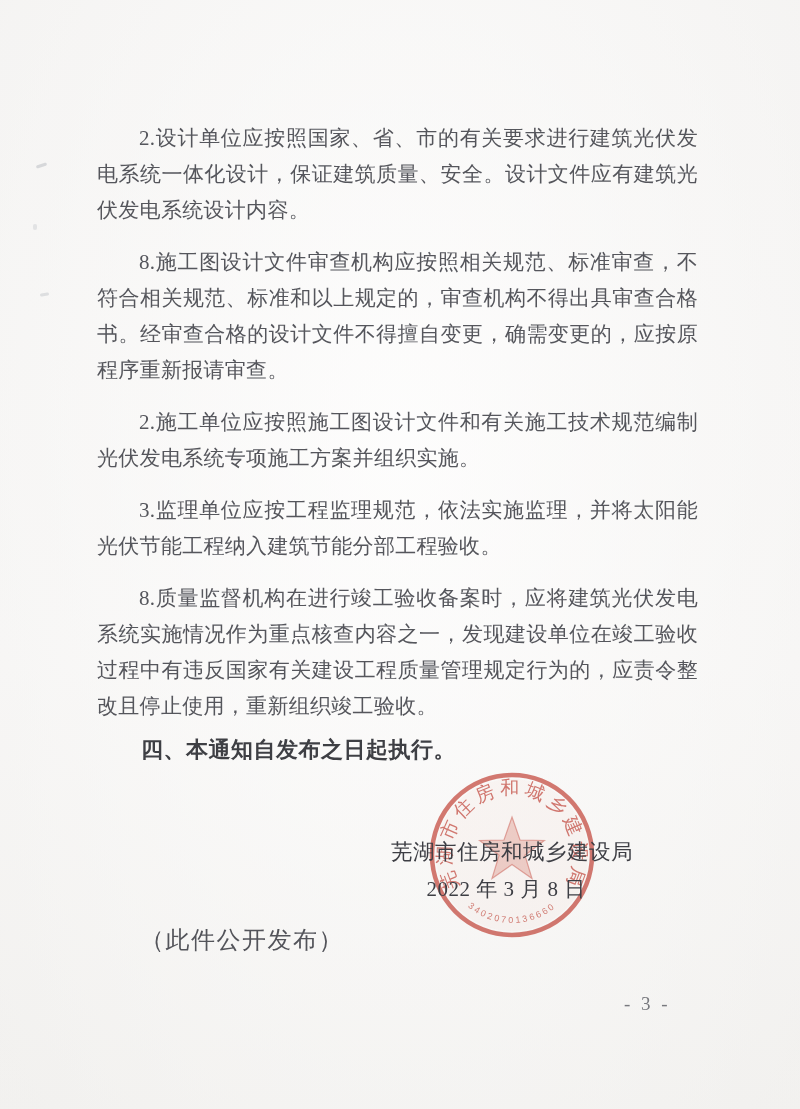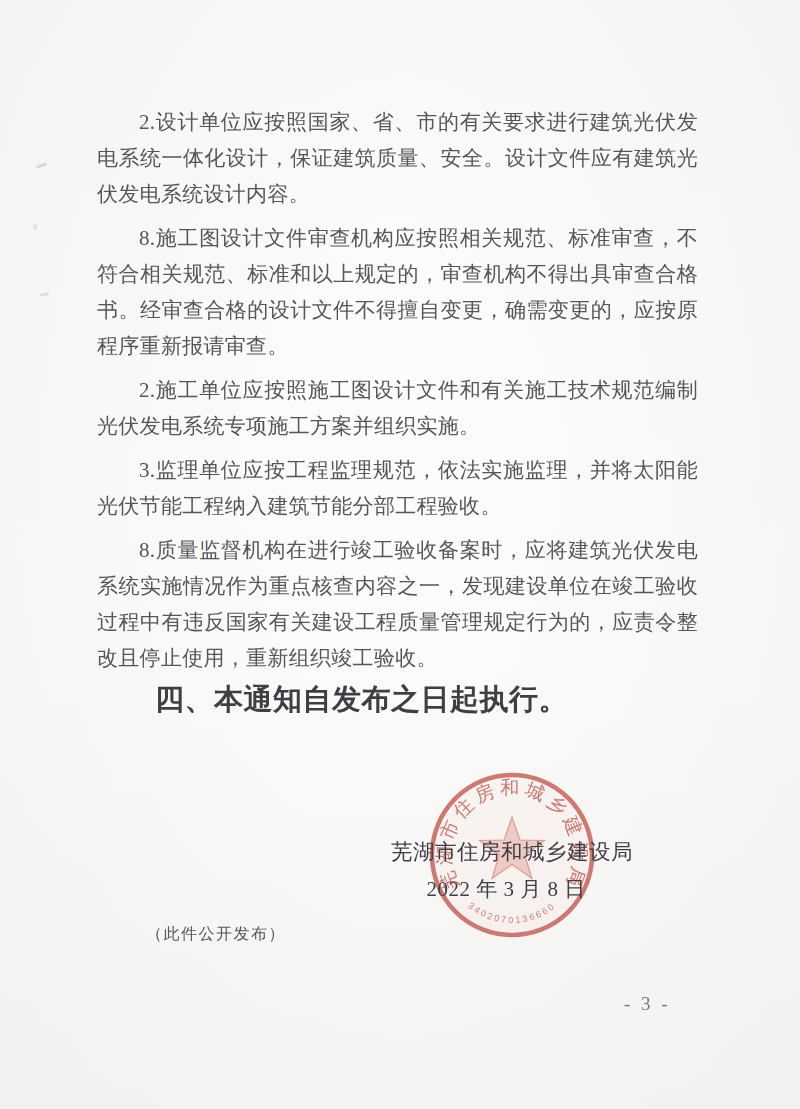--- a/index.html
+++ b/index.html
@@ -19,26 +19,26 @@
   }
   
   .doc-text {
     position: absolute;
     left: 97px; top: 104px; width: 601px;
     font-size: 21px; line-height: 36px;
     color: #55565c;
     text-align: justify;
     letter-spacing: 0.3px;
   }
-  .doc-text p { margin: 0 0 8px 0; text-indent: 2em; }
+  .doc-text p { margin: 16px 0 8px 0; text-indent: 2em; }
   .closing-line {
-    font-family: Liberation Mono, monospace;
+    font-family: Liberation Sans, sans-serif;
     font-weight: 700;
     color: #3e3f44;
-    font-size: 29px;
+    font-size: 22px;
     letter-spacing: 0.5px;
     margin-top: 3px !important;
   }
   
   .sig-name {
     position: absolute; top: 837px; left: 512px;
     transform: translateX(-50%);
     font-size: 21.5px; color: #3d3e44; letter-spacing: 0.5px;
     white-space: nowrap; z-index: 3;
   }
@@ -52,22 +52,22 @@
   .seal {
     position: absolute; left: 402px; top: 745px;
     width: 220px; height: 220px;
     mix-blend-mode: multiply;
     filter: blur(0.3px);
     opacity: 0.92;
     z-index: 2;
   }
   
   .publish-note {
-    position: absolute; left: 146px; top: 924px;
-    font-size: 16px; color: #53545a; letter-spacing: 1.5px;
+    position: absolute; left: 140px; top: 924px;
+    font-size: 24px; color: #53545a; letter-spacing: 1.5px;
     white-space: nowrap;
   }
   
   .page-number {
     position: absolute; left: 624px; top: 993px;
     font-size: 19px; color: #78797e; letter-spacing: 3px;
     white-space: nowrap;
   }
   
   .smudge { position: absolute; background: #9aa0a8; border-radius: 2px; }

